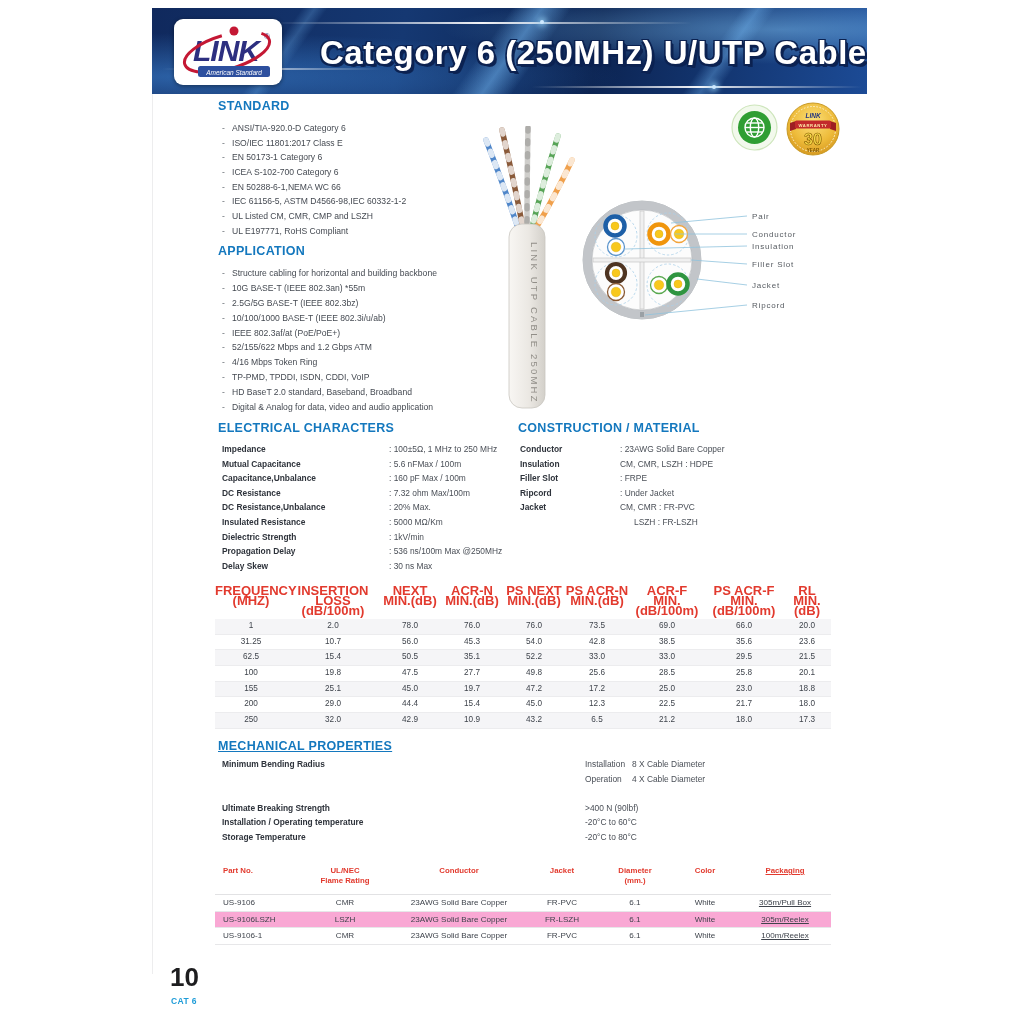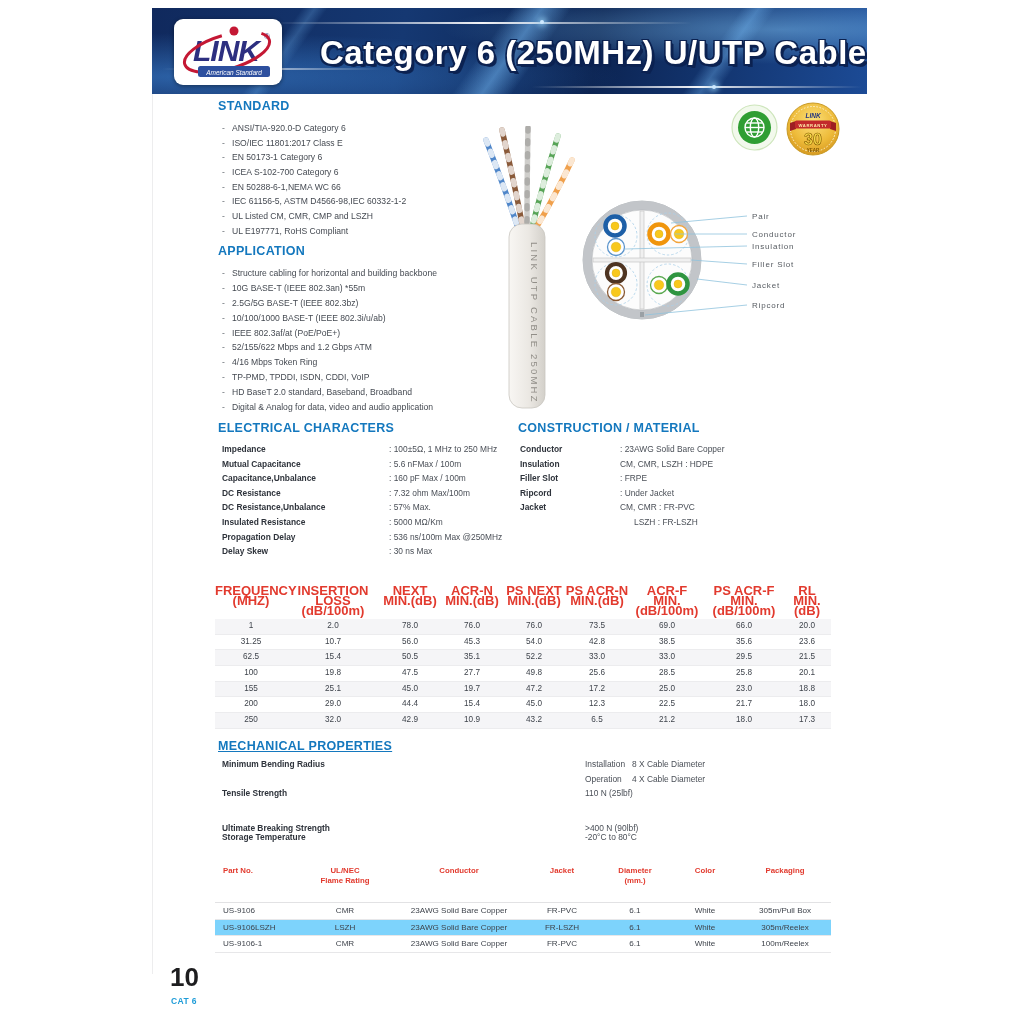--- a/index.html
+++ b/index.html
@@ -60,26 +60,26 @@
   
   .mech-line{position:absolute;left:0;width:860px;height:14px;font-size:8.4px;line-height:14px;}
   .mlabel{position:absolute;left:222px;font-weight:700;color:#2e333b;}
   .mkey{position:absolute;left:585px;color:#4a4f57;}
   .mval-a{position:absolute;left:632px;color:#4a4f57;}
   .mval-b{position:absolute;left:585px;color:#4a4f57;}
 
   
   .ptable{position:absolute;left:215px;top:866px;width:616px;}
   .prow{display:flex;}
-  .prow.head{color:#e23a2e;font-weight:700;font-size:7.8px;line-height:10px;padding-bottom:16px;border-bottom:1px solid #e2e2e4;}
+  .prow.head{color:#e23a2e;font-weight:700;font-size:7.8px;line-height:10px;padding-bottom:8px;border-bottom:1px solid #e2e2e4;}
   .prow.data{font-size:8.1px;color:#3f444c;height:15.5px;line-height:15.5px;border-bottom:1px solid #e7e7e9;}
-  .prow.data:nth-child(3){background:#7dd3fc;}
+  .prow.data:nth-child(3){background:#f9a8d4;}
   .pc{text-align:center;flex:0 0 auto;}
   .p0{width:82px;text-align:left;padding-left:8px;box-sizing:border-box;}
-  .p1{width:96px;}.p2{width:132px;}.p3{width:74px;}.p4{width:72px;}.p5{width:68px;}.p6{width:92px;}
+  .p1{width:96px;}.p2{width:132px;}.p3{width:74px;}.p4{width:72px;}.p5{width:68px;}.p6{width:92px;text-decoration:underline;}
 
   
   .page-num{position:absolute;left:170px;top:962px;font-size:26px;font-weight:800;color:#1d1d1f;}
   .cat-label{position:absolute;left:171px;top:996px;font-size:8.5px;font-weight:700;color:#1f9cd8;letter-spacing:.4px;}
 
   .vline{position:absolute;left:152px;top:94px;width:1px;height:880px;background:#ededee;}
 </style>
 </head>
 <body>
 
@@ -277,25 +277,29 @@
     <div class="row">
         <span class="k">Capacitance,Unbalance</span>
         <span class="v">: 160 pF Max / 100m</span>
       </div>
     <div class="row">
         <span class="k">DC Resistance</span>
         <span class="v">: 7.32 ohm Max/100m</span>
       </div>
     <div class="row">
         <span class="k">DC Resistance,Unbalance</span>
-        <span class="v">: 57% Max.</span>
+        <span class="v">: 20% Max.</span>
       </div>
     <div class="row">
         <span class="k">Insulated Resistance</span>
         <span class="v">: 5000 MΩ/Km</span>
+      </div>
+    <div class="row">
+        <span class="k">Dielectric Strength</span>
+        <span class="v">: 1kV/min</span>
       </div>
     <div class="row">
         <span class="k">Propagation Delay</span>
         <span class="v">: 536 ns/100m Max @250MHz</span>
       </div>
     <div class="row">
         <span class="k">Delay Skew</span>
         <span class="v">: 30 ns Max</span>
       </div>
   </div>
@@ -449,27 +453,27 @@
   <div class="sec-h" style="left:218px;top:739px;text-decoration:underline;">MECHANICAL PROPERTIES</div>
   <div class="mech-line" style="top:757px;">
     <span class="mlabel">Minimum Bending Radius</span>
     <span class="mkey">Installation</span>
     <span class="mval-a">8 X Cable Diameter</span>
   </div>
   <div class="mech-line" style="top:772px;">
     <span class="mkey">Operation</span>
     <span class="mval-a">4 X Cable Diameter</span>
   </div>
-  <div class="mech-line" style="top:786px;">
-    <span class="mlabel">Tensile Strength</span>
-    <span class="mval-b">110 N (25lbf)</span>
-  </div>
-  <div class="mech-line" style="top:801px;margin-top:20px;">
+  <div class="mech-line" style="top:801px;">
     <span class="mlabel">Ultimate Breaking Strength</span>
     <span class="mval-b">&gt;400 N (90lbf)</span>
+  </div>
+  <div class="mech-line" style="top:815px;">
+    <span class="mlabel">Installation / Operating temperature</span>
+    <span class="mval-b">-20°C to 60°C</span>
   </div>
   <div class="mech-line" style="top:830px;">
     <span class="mlabel">Storage Temperature</span>
     <span class="mval-b">-20°C to 80°C</span>
   </div>
 
   <div class="ptable">
     <div class="prow head">
       <span class="pc p0">
           <div>Part No.</div>

